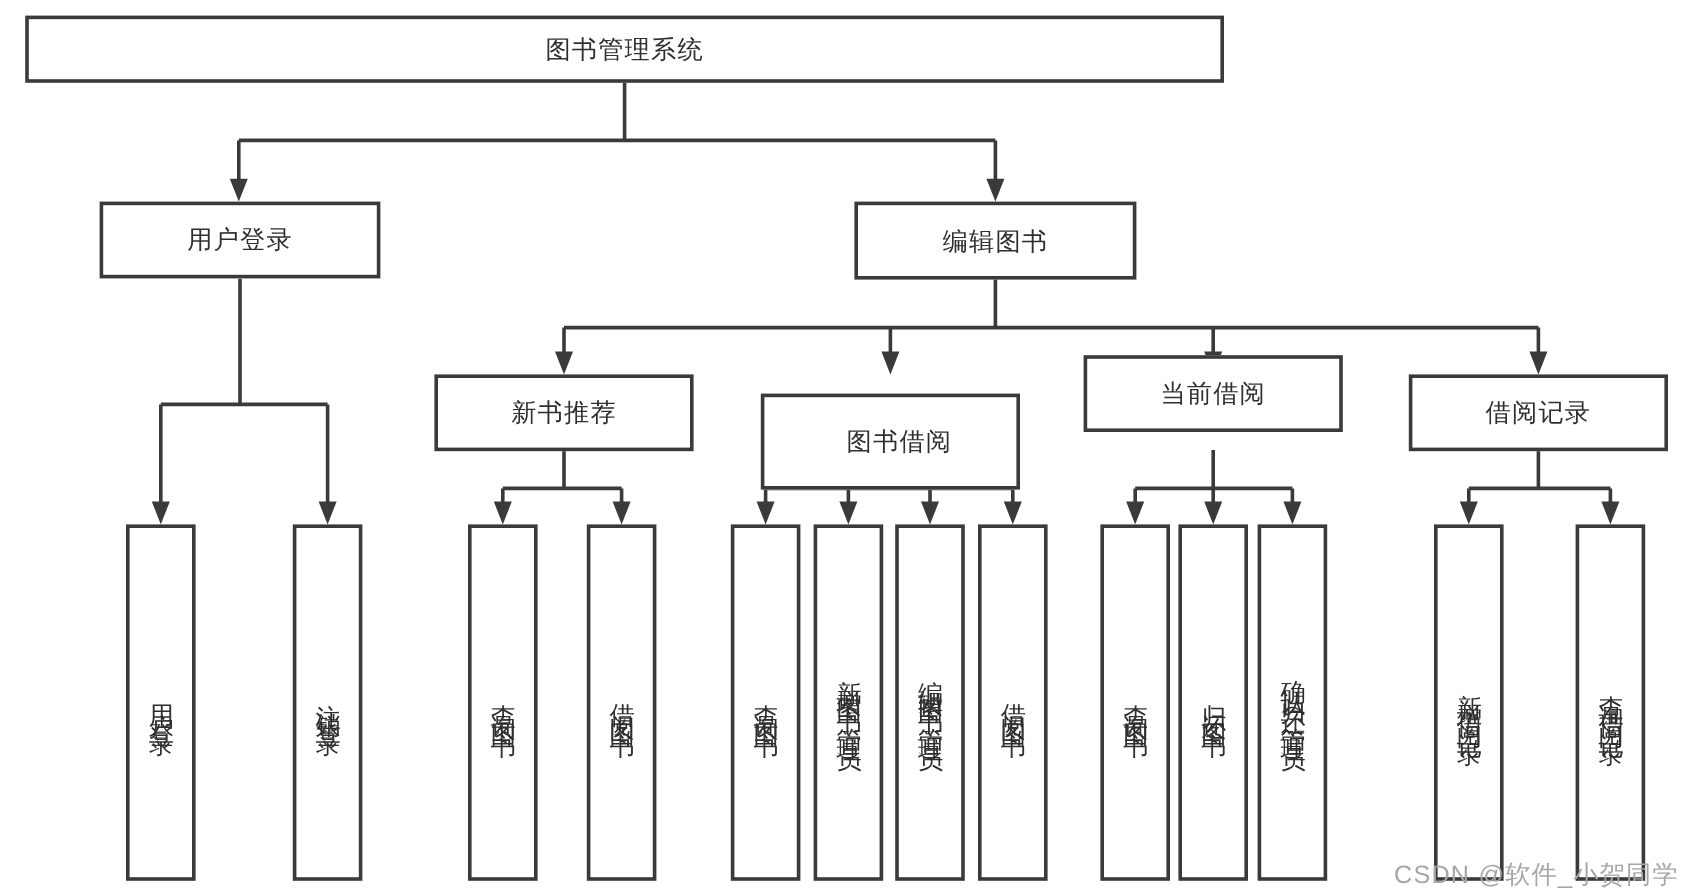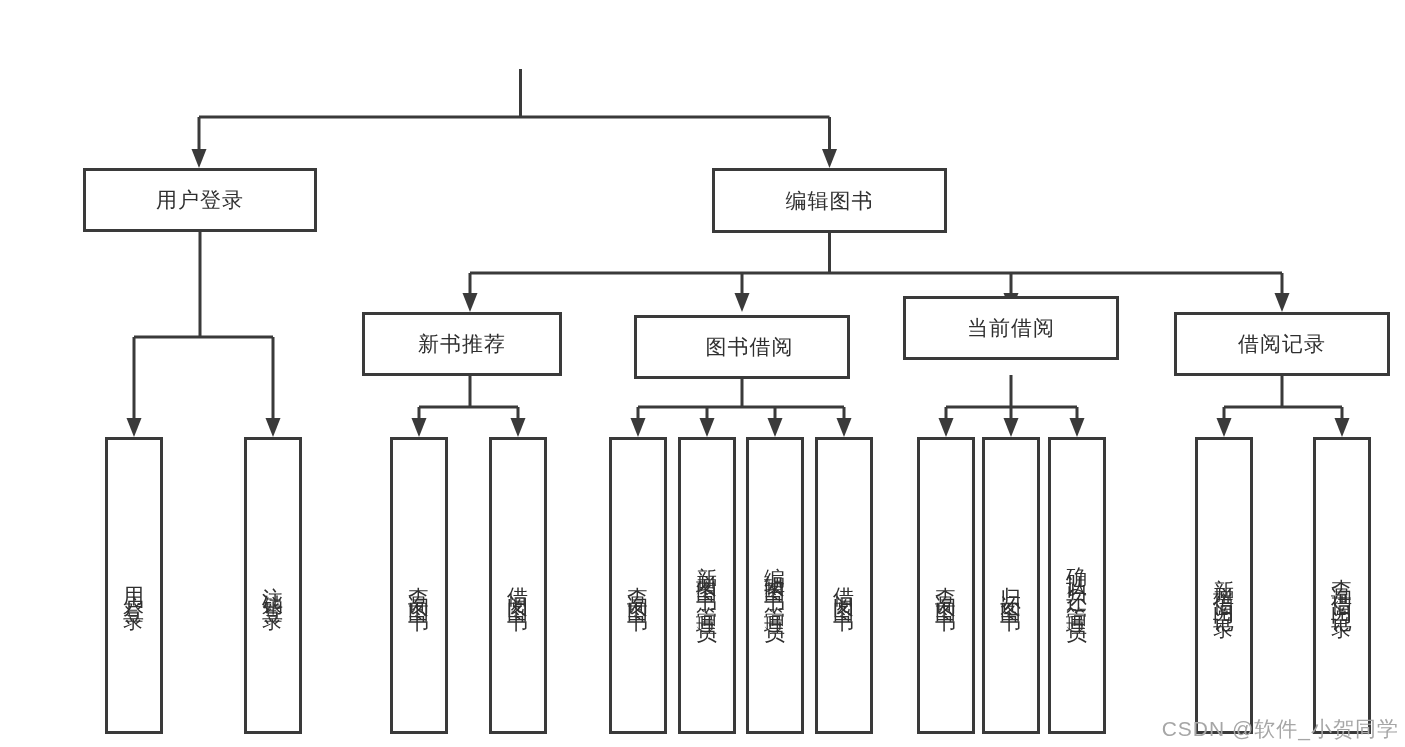--- a/index.html
+++ b/index.html
@@ -85,26 +85,27 @@
       <polygon points="767.5,418 782.5,418 775,437"></polygon>
       <polygon points="836.5,418 851.5,418 844,437"></polygon>
       <polygon points="938.5,418 953.5,418 946,437"></polygon>
       <polygon points="1003.5,418 1018.5,418 1011,437"></polygon>
       <polygon points="1069.5,418 1084.5,418 1077,437"></polygon>
       <polygon points="1216.5,418 1231.5,418 1224,437"></polygon>
       <polygon points="1334.5,418 1349.5,418 1342,437"></polygon>
     </g>
   </svg>
 
+  <div class="hnode" style="left:21px;top:13px;width:999px;height:56px;">图书管理系统</div>
 
   <div class="hnode" style="left:83px;top:168px;width:234px;height:64px;">用户登录</div>
   <div class="hnode" style="left:712px;top:168px;width:235px;height:65px;">编辑图书</div>
 
-  <div class="hnode" style="left:362px;top:312px;width:200px;height:64px;font-family:Liberation Mono, monospace;">新书推荐</div>
-  <div class="hnode" style="left:634px;top:315px;width:216px;height:64px;padding-left:15px;">图书借阅</div>
+  <div class="hnode" style="left:362px;top:312px;width:216px;height:64px;font-family:Liberation Mono, monospace;">新书推荐</div>
+  <div class="hnode" style="left:634px;top:328px;width:216px;height:80px;padding-left:15px;">图书借阅</div>
   <div class="hnode" style="left:903px;top:296px;width:216px;height:64px;">当前借阅</div>
   <div class="hnode" style="left:1174px;top:312px;width:216px;height:64px;">借阅记录</div>
 
   <div class="vnode" style="left:105px;top:437px;width:58px;height:297px;">
     <span>用户登录</span>
   </div>
   <div class="vnode" style="left:244px;top:437px;width:58px;height:297px;">
     <span>注销登录</span>
   </div>
 

